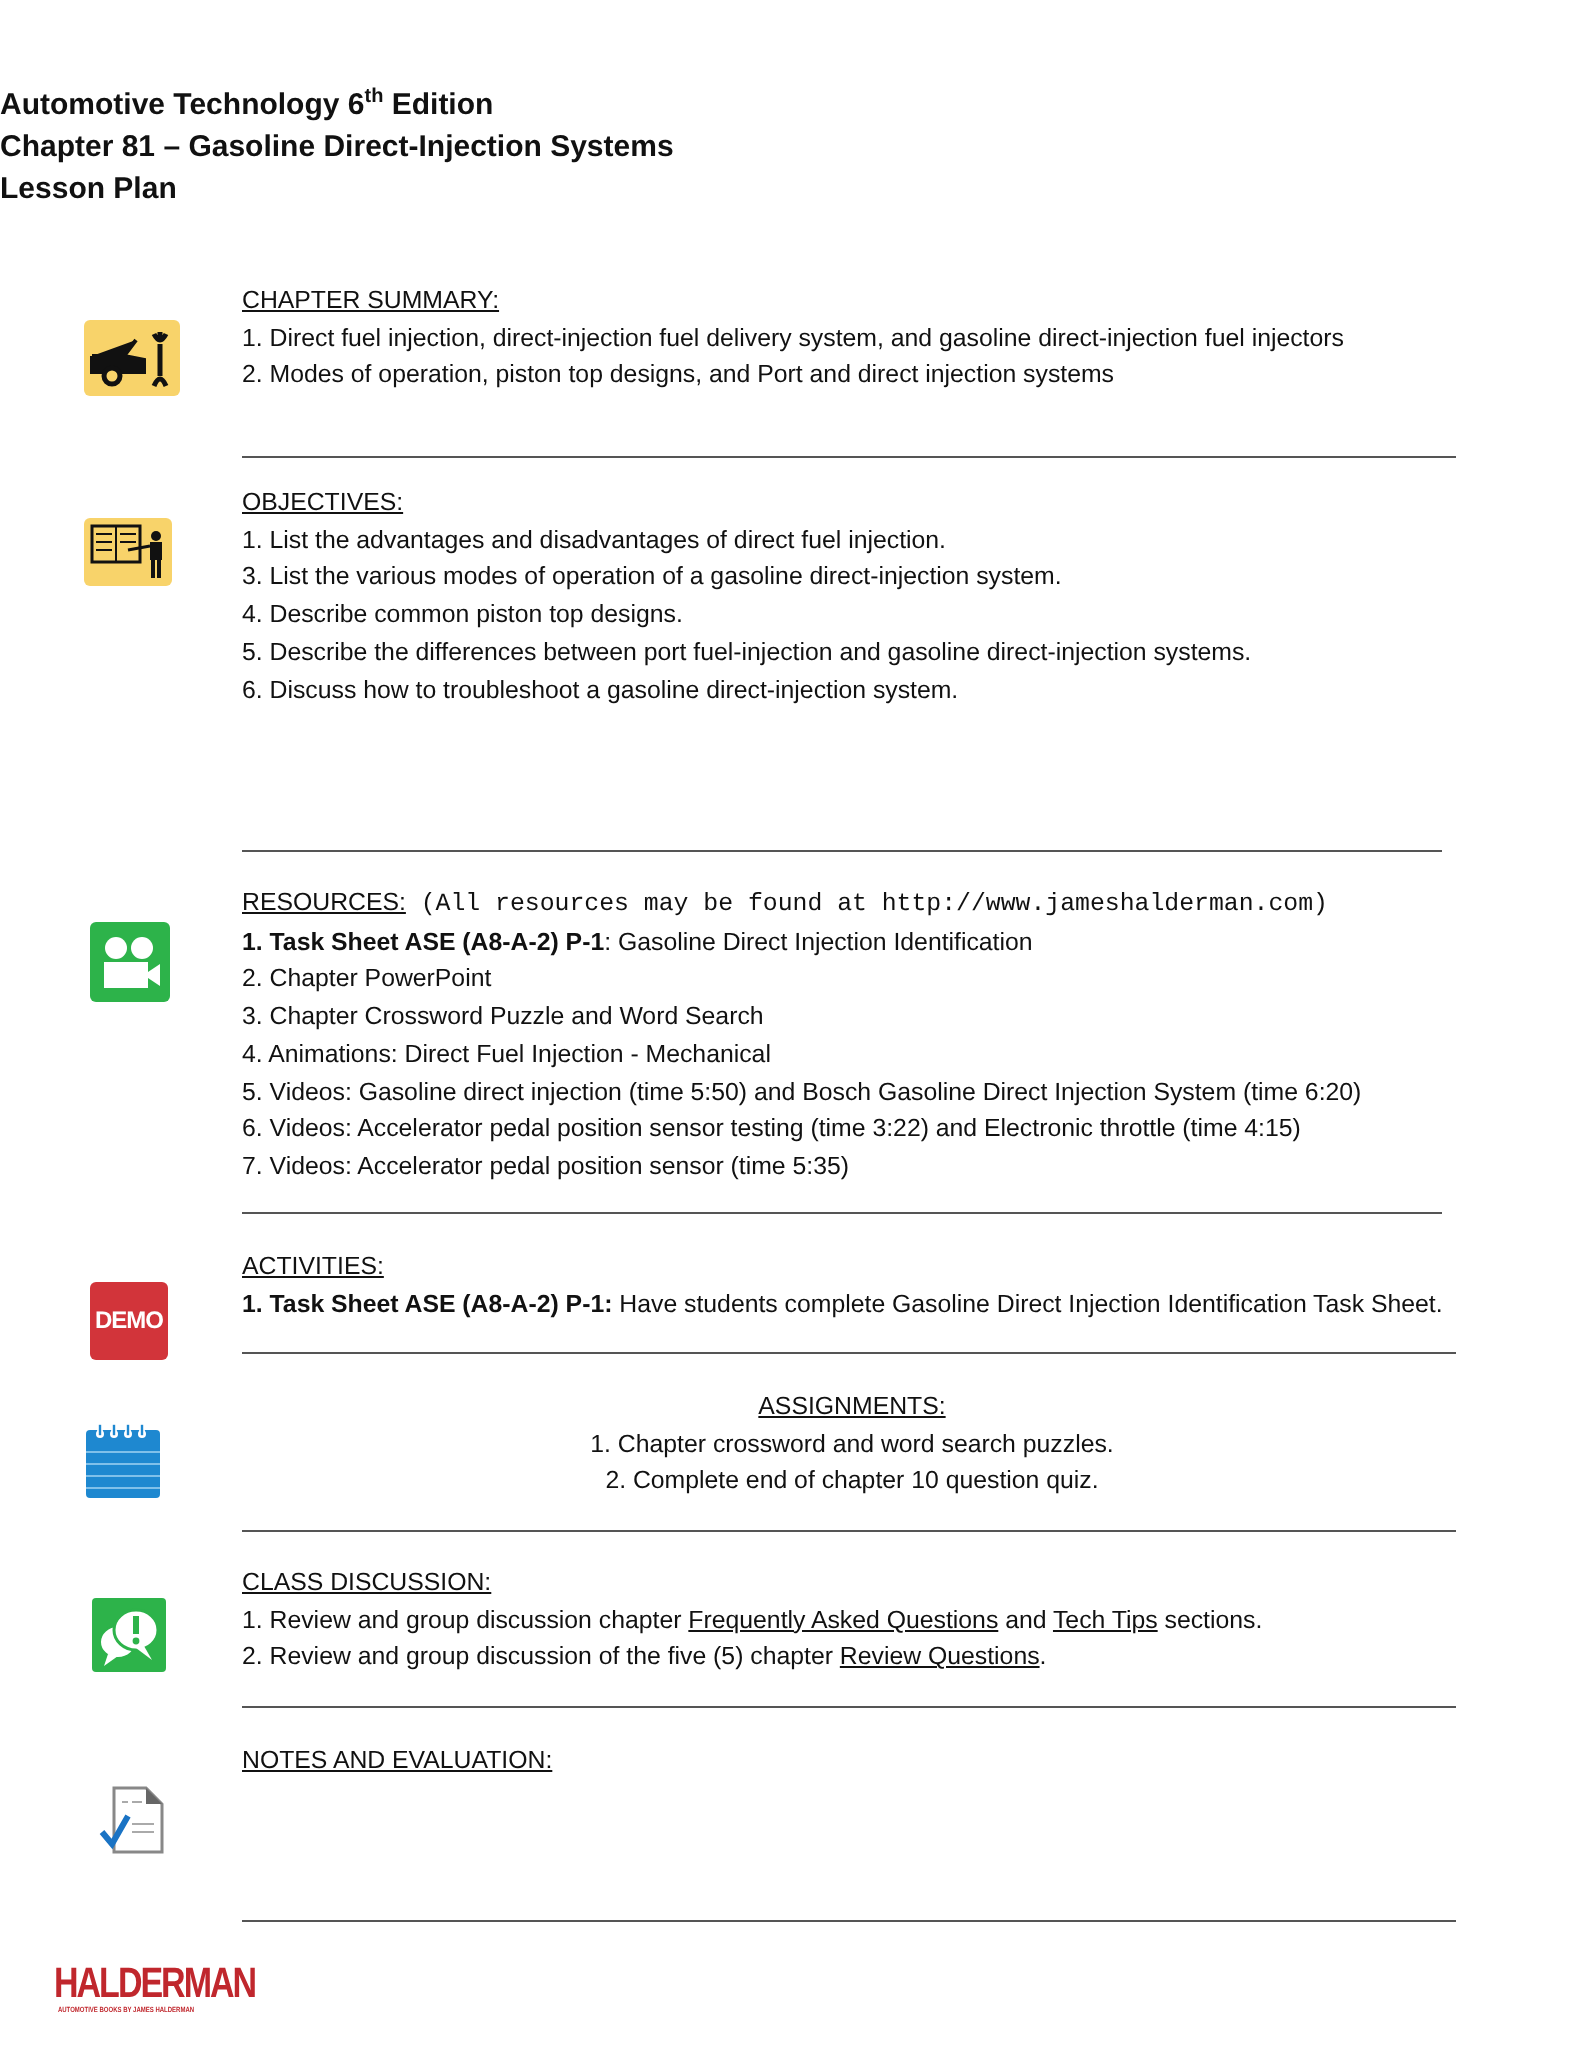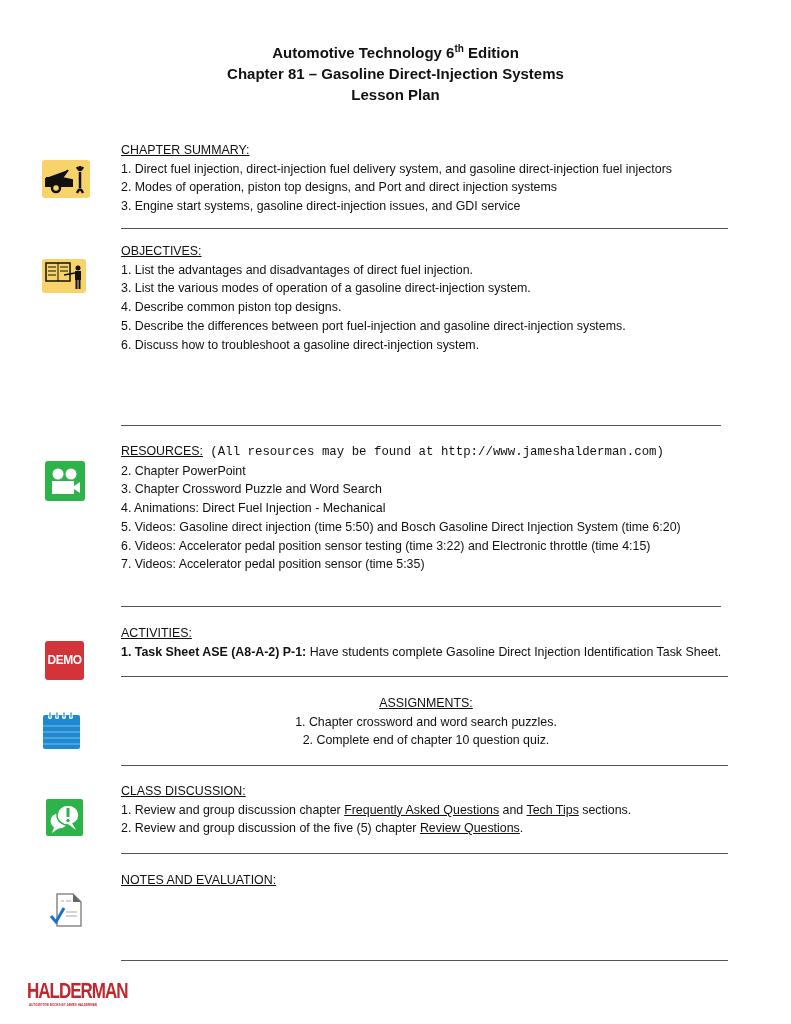--- a/index.html
+++ b/index.html
@@ -1,21 +1,21 @@
 <!DOCTYPE html>
 <html><head>
   <meta charset="utf-8">
   <style>
     html, body { margin: 0; padding: 0; background: #ffffff; }
     body {
       width: 791px; height: 1024px; position: relative; overflow: hidden;
       font-family: "Liberation Sans", sans-serif; color: #111;
     }
     .title-block {
-      position: absolute; top: 42px; left: 0; width: 791px; text-align: center;
+      position: absolute; top: 42px; left: 0; width: 791px; text-align: left;
       font-family: "Liberation Sans", sans-serif; font-weight: bold; font-size: 15px; line-height: 21px;
     }
     .title-block sup { font-size: 10px; line-height: 0; }
     .section { position: absolute; left: 121px; width: 610px; font-size: 12.4px; line-height: 18.7px; }
     .section .heading { font-weight: normal; text-decoration: underline; display: inline; }
     .section .heading-note { display: inline; font-weight: normal; font-family: Liberation Mono, monospace; }
     .section .item { white-space: nowrap; }
     .section .item.wrap { white-space: normal; }
     .section b { font-weight: bold; }
     .u { text-decoration: underline; }
@@ -43,21 +43,20 @@
     <path d="M4 18 L20 18 L26 10 M4 18 L4 26 L30 26 L30 20 L20 18" stroke="#111" stroke-width="2" fill="#111"></path>
     <rect x="4" y="19" width="26" height="7" fill="#111"></rect>
     <circle cx="14" cy="28" r="4" fill="#f8d36a" stroke="#111" stroke-width="2.5"></circle>
     <path d="M38 6 L38 10 M35 7 Q38 13 41 7 M38 12 L38 28 M35 33 Q38 26 41 33" stroke="#111" stroke-width="2.5" fill="none"></path>
   </svg>
 </div>
 <div class="section" style="top:141px;">
   <div class="heading">CHAPTER SUMMARY:</div>
   <div class="item">1. Direct fuel injection, direct-injection fuel delivery system, and gasoline direct-injection fuel injectors</div>
   <div class="item">2. Modes of operation, piston top designs, and Port and direct injection systems</div>
-  <div class="item">3. Engine start systems, gasoline direct-injection issues, and GDI service</div>
 </div>
 <div class="rule" style="top:228px; width:607px;"></div>
 
 <div class="icon" style="left:42px; top:259px; width:44px; height:34px;">
   <svg width="44" height="34" viewBox="0 0 44 34">
     <rect x="0" y="0" width="44" height="34" rx="3" fill="#f8d36a"></rect>
     <rect x="4" y="4" width="24" height="18" fill="none" stroke="#111" stroke-width="1.5"></rect>
     <line x1="16" y1="4" x2="16" y2="22" stroke="#111" stroke-width="1"></line>
     <line x1="6" y1="8" x2="14" y2="8" stroke="#111"></line>
       <line x1="6" y1="12" x2="14" y2="12" stroke="#111"></line>
@@ -87,20 +86,21 @@
     <circle cx="13" cy="13" r="5.5" fill="#fff"></circle>
     <circle cx="26" cy="13" r="5.5" fill="#fff"></circle>
     <rect x="7" y="20" width="22" height="13" fill="#fff"></rect>
     <path d="M29 25 L35 21 L35 32 L29 28 Z" fill="#fff"></path>
   </svg>
 </div>
 <div class="section" style="top:442px;">
   <div class="item">
     <span class="heading">RESOURCES:</span><span class="heading-note"> (All resources may be found at http://www.jameshalderman.com)</span>
   </div>
+  <div class="item"><b>1. Task Sheet ASE (A8-A-2) P-1</b><span>: Gasoline Direct Injection Identification</span></div>
   <div class="item">2. Chapter PowerPoint</div>
   <div class="item">3. Chapter Crossword Puzzle and Word Search</div>
   <div class="item">4. Animations: Direct Fuel Injection - Mechanical</div>
   <div class="item">5. Videos: Gasoline direct injection (time 5:50) and Bosch Gasoline Direct Injection System (time 6:20)</div>
   <div class="item">6. Videos: Accelerator pedal position sensor testing (time 3:22) and Electronic throttle (time 4:15)</div>
   <div class="item">7. Videos: Accelerator pedal position sensor (time 5:35)</div>
 </div>
 <div class="rule" style="top:606px; width:600px;"></div>
 
 <div class="icon" style="left:45px; top:641px; width:39px; height:39px; background:#d2343a; border-radius:3px; color:#fff; font-weight:bold; font-size:12px; line-height:39px; text-align:center; letter-spacing:-0.5px;">

